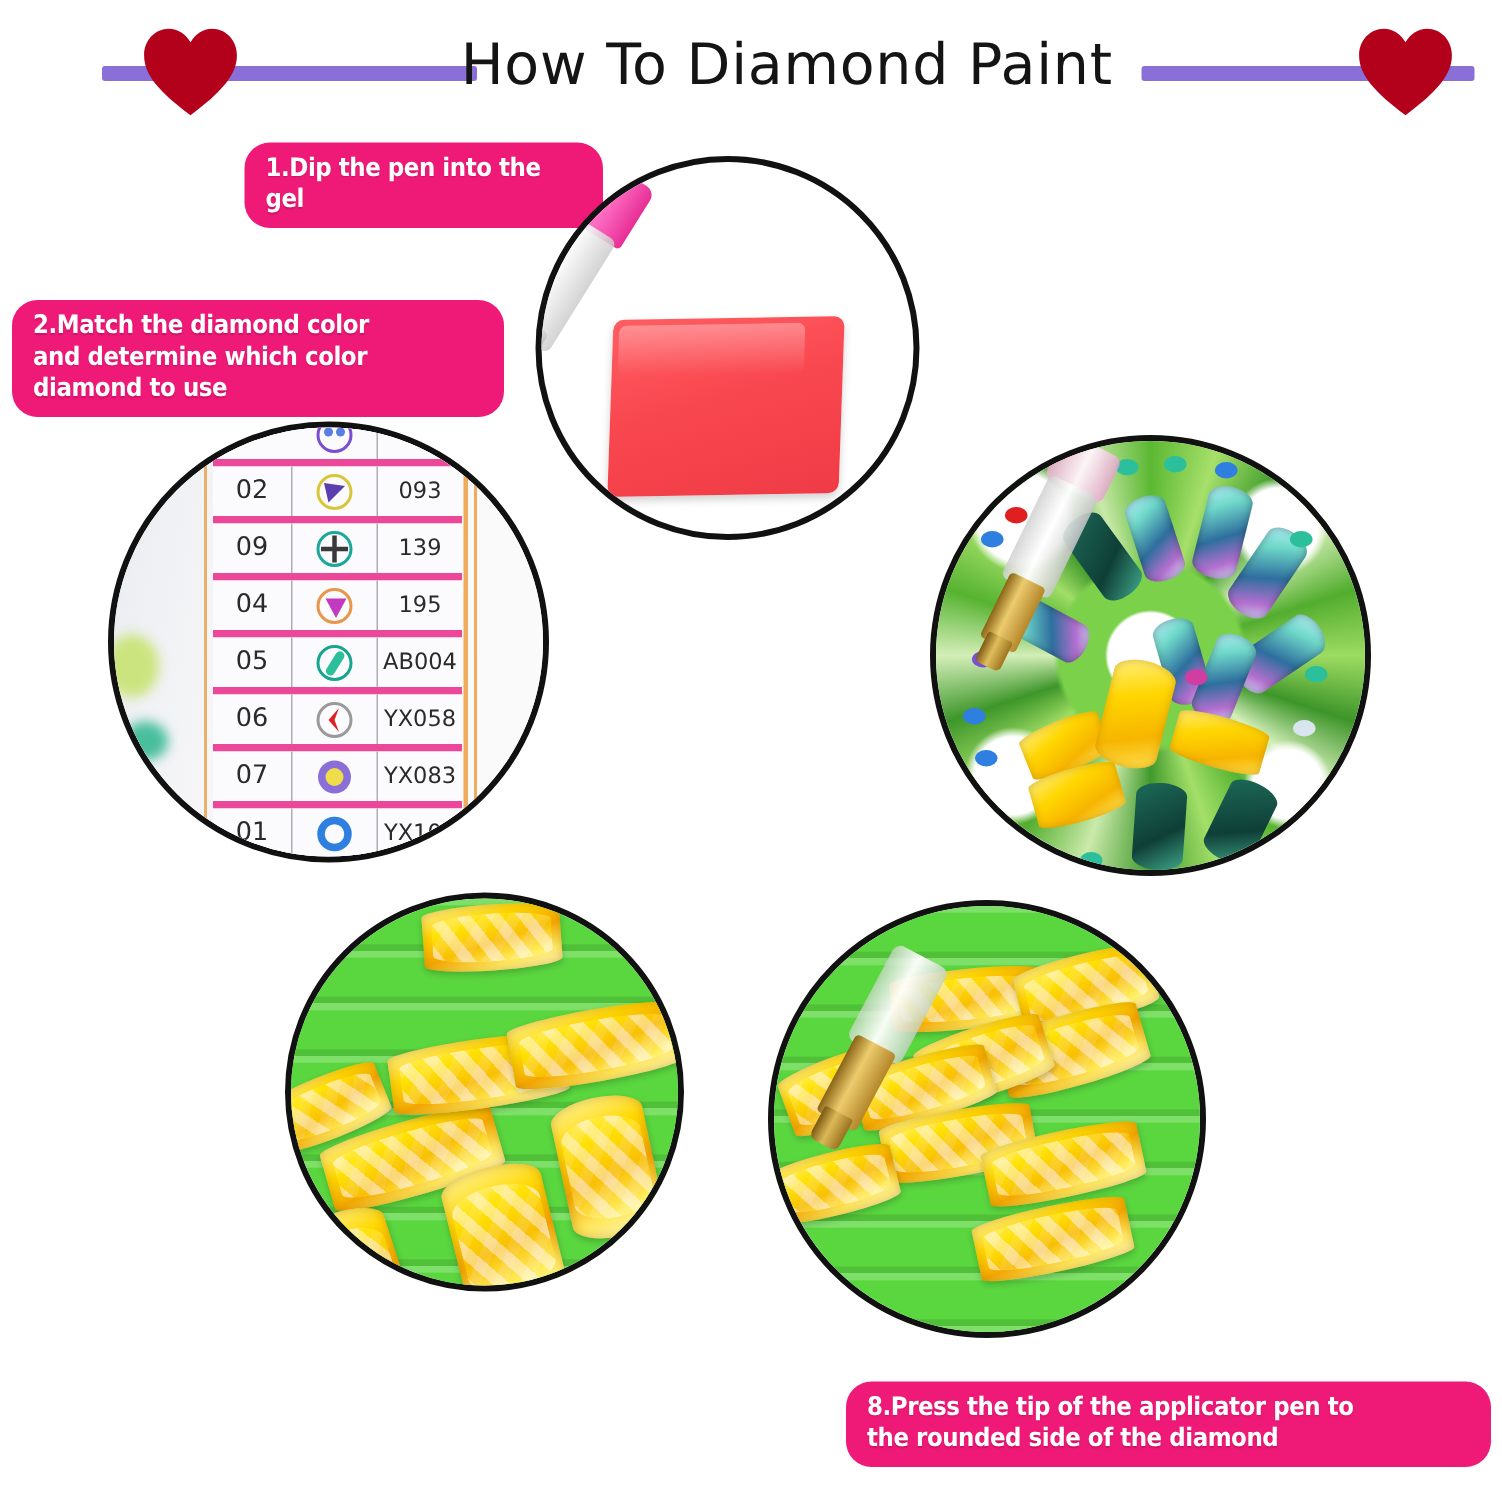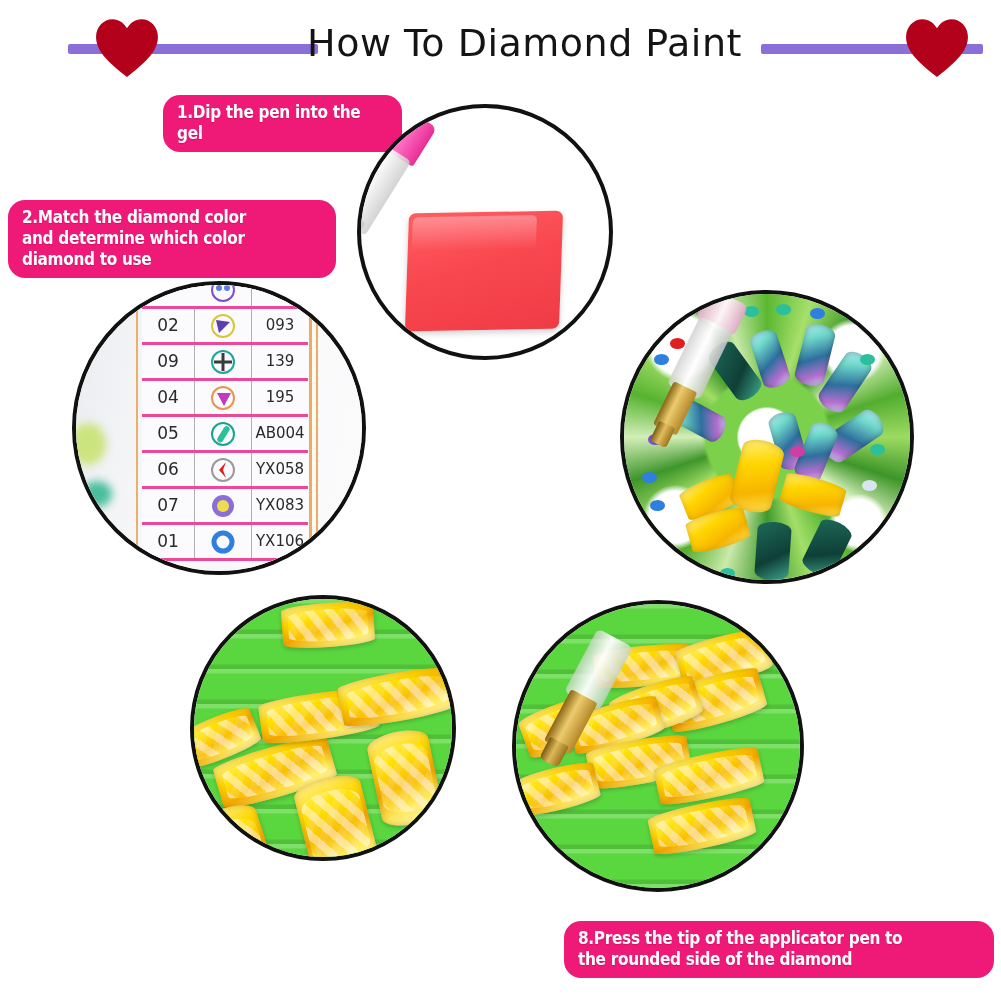--- a/index.html
+++ b/index.html
@@ -62,21 +62,21 @@
   .c2{left:72px;top:281px;width:294px;height:294px;background:#f2f2f4;}
   .chartbg{position:absolute;inset:0;background:linear-gradient(100deg,#e9ecef 0%,#f6f6f8 30%,#fbfbfc 100%);}
   .blob{position:absolute;border-radius:50%;filter:blur(4px);opacity:.85;}
   .blob.g1{left:-6px;top:138px;width:36px;height:42px;background:#c6e26a;}
   .blob.g2{left:6px;top:196px;width:30px;height:26px;background:#2bb58e;}
   .vline{position:absolute;top:0;bottom:0;width:3px;background:#f0a24a;opacity:.9;}
   .vline.a{left:60px;width:2px;background:#e8a85c;}
   .vline.b{left:233px;}
   .vline.c{left:240px;width:2px;}
   .tablewrap{position:absolute;left:66px;top:-12px;width:166px;}
-  .trow{display:flex;height:33px;border-bottom:3px solid #ec4899;
+  .trow{display:flex;height:33px;border-bottom:5px solid #ec4899;
         background:#fbfbfd;align-items:center;}
   .tc-num{width:52px;text-align:center;font-family:"DejaVu Sans",sans-serif;
         font-size:17px;color:#2a2a2a;border-right:1px solid #aeaeb4;line-height:33px;}
   .tc-sym{width:56px;display:flex;align-items:center;justify-content:center;
         border-right:1px solid #aeaeb4;height:100%;}
   .tc-code{flex:1;text-align:center;font-family:"DejaVu Sans",sans-serif;
         font-size:15px;color:#2a2a2a;line-height:33px;}
   .sym{width:26px;height:26px;}
 
   

